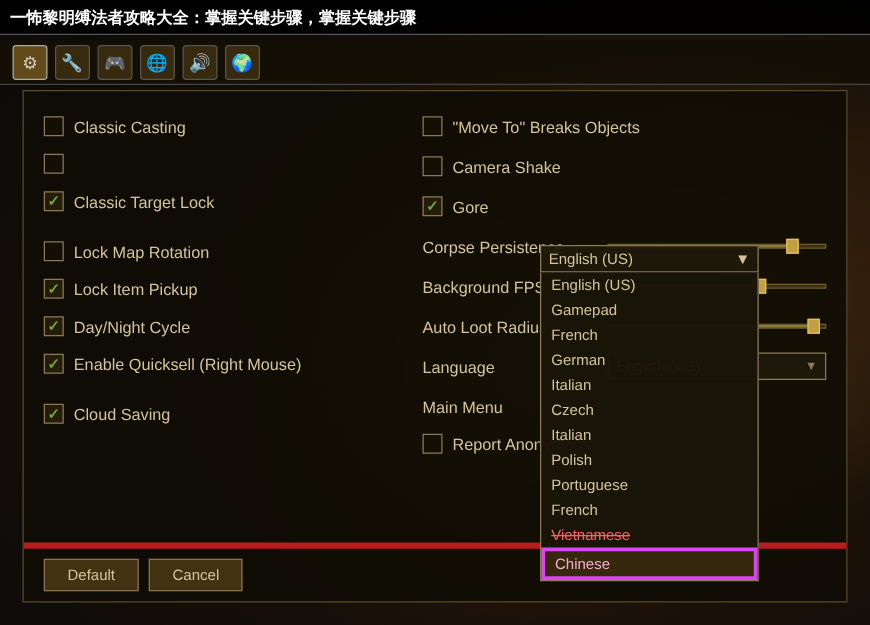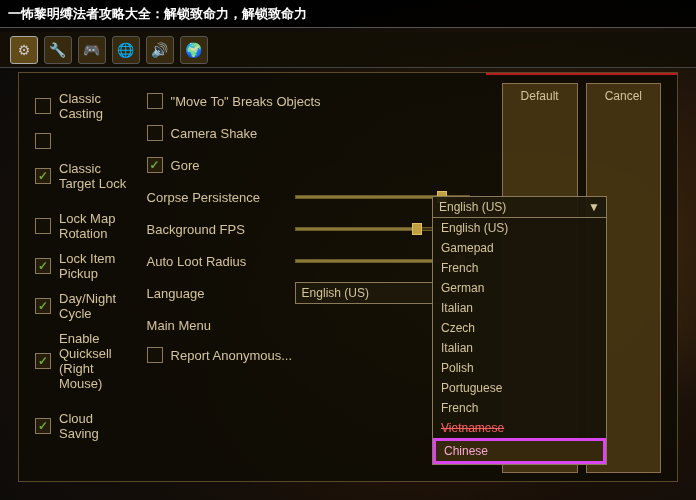--- a/index.html
+++ b/index.html
@@ -85,20 +85,21 @@
     .settings-panel {
       position: absolute;
       top: 72px;
       left: 18px;
       right: 18px;
       bottom: 18px;
       background: rgba(15,12,5,0.88);
       border: 1px solid #5a4a2a;
       z-index: 5;
       display: flex;
+      flex-direction: column;
     }
 
     .settings-body {
       display: flex;
       flex: 1;
       padding: 14px 16px;
       gap: 20px;
     }
 
     
@@ -181,24 +182,23 @@
       top: -5px;
       width: 10px;
       height: 12px;
       background: #c0a040;
       border: 1px solid #e0c060;
     }
 
     
     .settings-footer {
       display: flex;
-      justify-content: flex-end;
       padding: 8px 16px;
       gap: 8px;
-      border-top: 2px solid #b91c1c;
+      border-top: 5px solid #b91c1c;
     }
     .btn {
       padding: 5px 18px;
       background: rgba(80,60,20,0.8);
       border: 1px solid #8a7050;
       color: #d4c49a;
       font-size: 12px;
       cursor: pointer;
       min-width: 70px;
       text-align: center;
@@ -255,21 +255,21 @@
       width: 175px;
       z-index: 50;
     }
   </style>
 </head>
 <body>
 
 <div class="bg"></div>
 
 <div class="top-banner">
-  <span class="top-banner-text">一怖黎明缚法者攻略大全：解锁致命力，解锁致命力</span>
+  <span class="top-banner-text">一怖黎明缚法者攻略大全：掌握关键步骤，掌握关键步骤</span>
 </div>
 
 <div class="toolbar">
   <div class="toolbar-icon active">⚙</div>
   <div class="toolbar-icon">🔧</div>
   <div class="toolbar-icon">🎮</div>
   <div class="toolbar-icon">🌐</div>
   <div class="toolbar-icon">🔊</div>
   <div class="toolbar-icon">🌍</div>
 </div>

